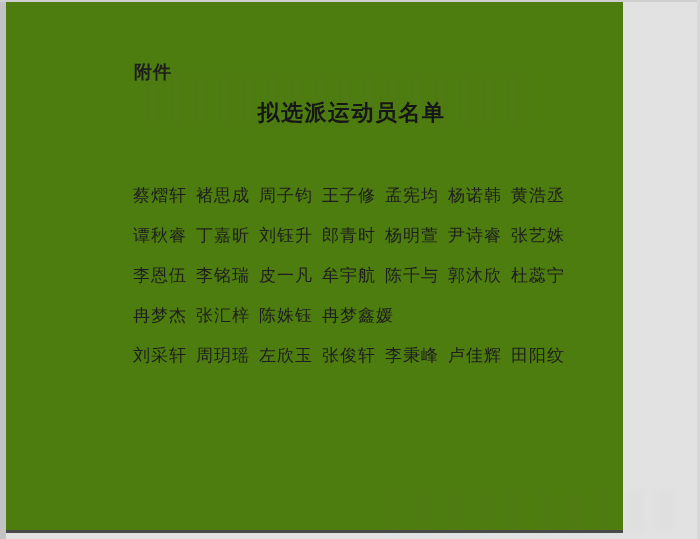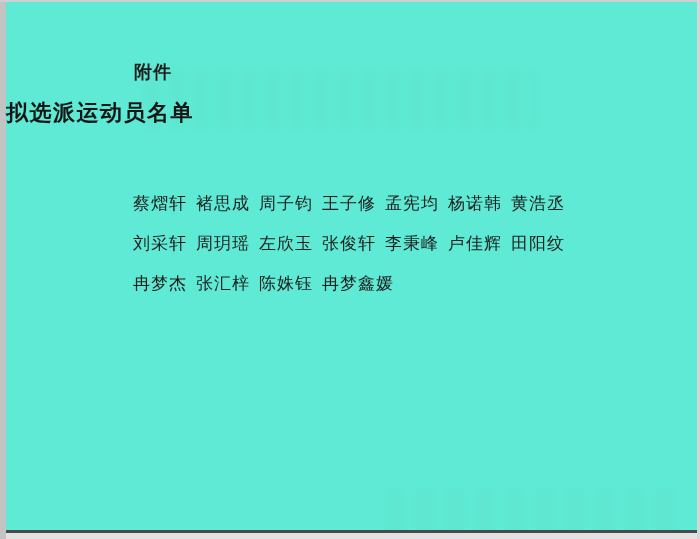--- a/index.html
+++ b/index.html
@@ -30,51 +30,52 @@
   .edge-right {
     position: absolute;
     right: 0; top: 0;
     width: 3px; height: 539px;
     background: #d6d6d6;
   }
   
   .scan-page {
     position: absolute;
     left: 6px; top: 2px;
-    width: 691px; height: 528px;
-    background: #5eead4;
+    width: 617px; height: 528px;
+    background: #4d7c0f;
     border-bottom: 3px solid #4a4a4a;
     box-sizing: content-box;
   }
   .attachment-label {
     position: absolute;
     left: 128px; top: 58px;
     font-size: 18px;
     font-weight: bold;
     color: #1d1d1d;
     letter-spacing: 1px;
   }
   .doc-title {
     position: absolute;
     left: 0; top: 96px;
     width: 691px;
+    text-align: center;
     font-size: 22px;
     font-weight: bold;
     color: #161616;
     letter-spacing: 1.5px;
   }
   .names-list {
     position: absolute;
     left: 127px; top: 173px;
     width: 460px;
   }
   .name-row {
     height: 40px;
     display: flex;
-    align-items: flex-end;
+    align-items: center;
   }
   .athlete-name {
     font-size: 17px;
     color: #1e1e1e;
     letter-spacing: 1px;
     margin-right: 9px;
     white-space: nowrap;
   }
   
   .bleed-top {
@@ -121,28 +122,46 @@
       <div class="name-row">
         <span class="athlete-name">蔡熠轩</span>
         <span class="athlete-name">褚思成</span>
         <span class="athlete-name">周子钧</span>
         <span class="athlete-name">王子修</span>
         <span class="athlete-name">孟宪均</span>
         <span class="athlete-name">杨诺韩</span>
         <span class="athlete-name">黄浩丞</span>
       </div>
       <div class="name-row">
+        <span class="athlete-name">谭秋睿</span>
+        <span class="athlete-name">丁嘉昕</span>
+        <span class="athlete-name">刘钰升</span>
+        <span class="athlete-name">郎青时</span>
+        <span class="athlete-name">杨明萱</span>
+        <span class="athlete-name">尹诗睿</span>
+        <span class="athlete-name">张艺姝</span>
+      </div>
+      <div class="name-row">
+        <span class="athlete-name">李恩伍</span>
+        <span class="athlete-name">李铭瑞</span>
+        <span class="athlete-name">皮一凡</span>
+        <span class="athlete-name">牟宇航</span>
+        <span class="athlete-name">陈千与</span>
+        <span class="athlete-name">郭沐欣</span>
+        <span class="athlete-name">杜蕊宁</span>
+      </div>
+      <div class="name-row">
+        <span class="athlete-name">冉梦杰</span>
+        <span class="athlete-name">张汇梓</span>
+        <span class="athlete-name">陈姝钰</span>
+        <span class="athlete-name">冉梦鑫媛</span>
+      </div>
+      <div class="name-row">
         <span class="athlete-name">刘采轩</span>
         <span class="athlete-name">周玥瑶</span>
         <span class="athlete-name">左欣玉</span>
         <span class="athlete-name">张俊轩</span>
         <span class="athlete-name">李秉峰</span>
         <span class="athlete-name">卢佳辉</span>
         <span class="athlete-name">田阳纹</span>
       </div>
-      <div class="name-row">
-        <span class="athlete-name">冉梦杰</span>
-        <span class="athlete-name">张汇梓</span>
-        <span class="athlete-name">陈姝钰</span>
-        <span class="athlete-name">冉梦鑫媛</span>
-      </div>
     </div>
 </div>
 
 </body></html>

